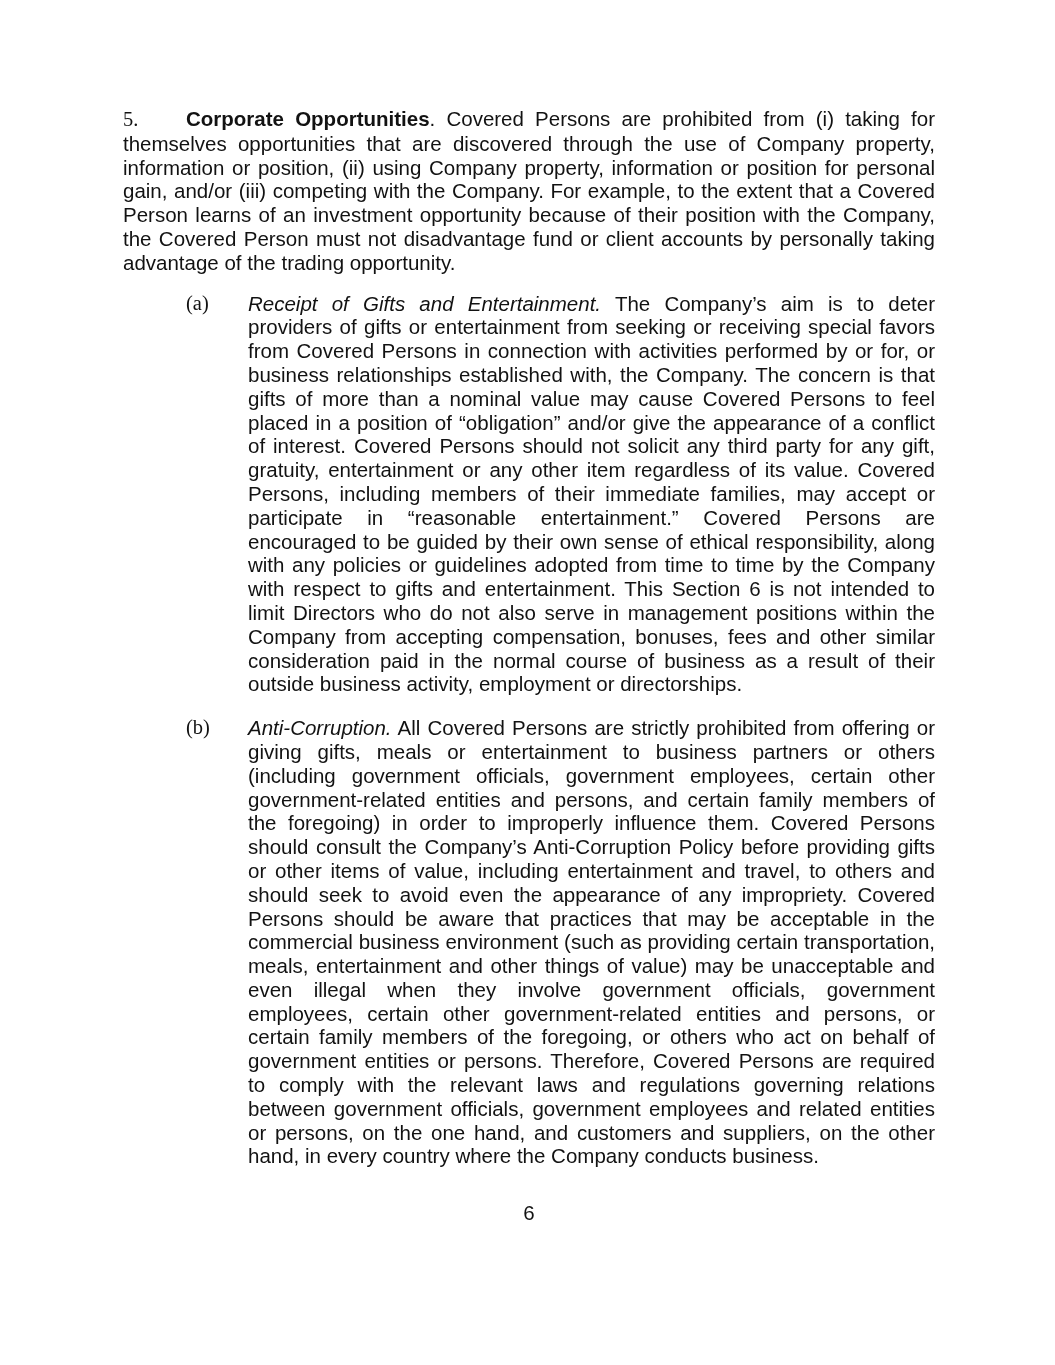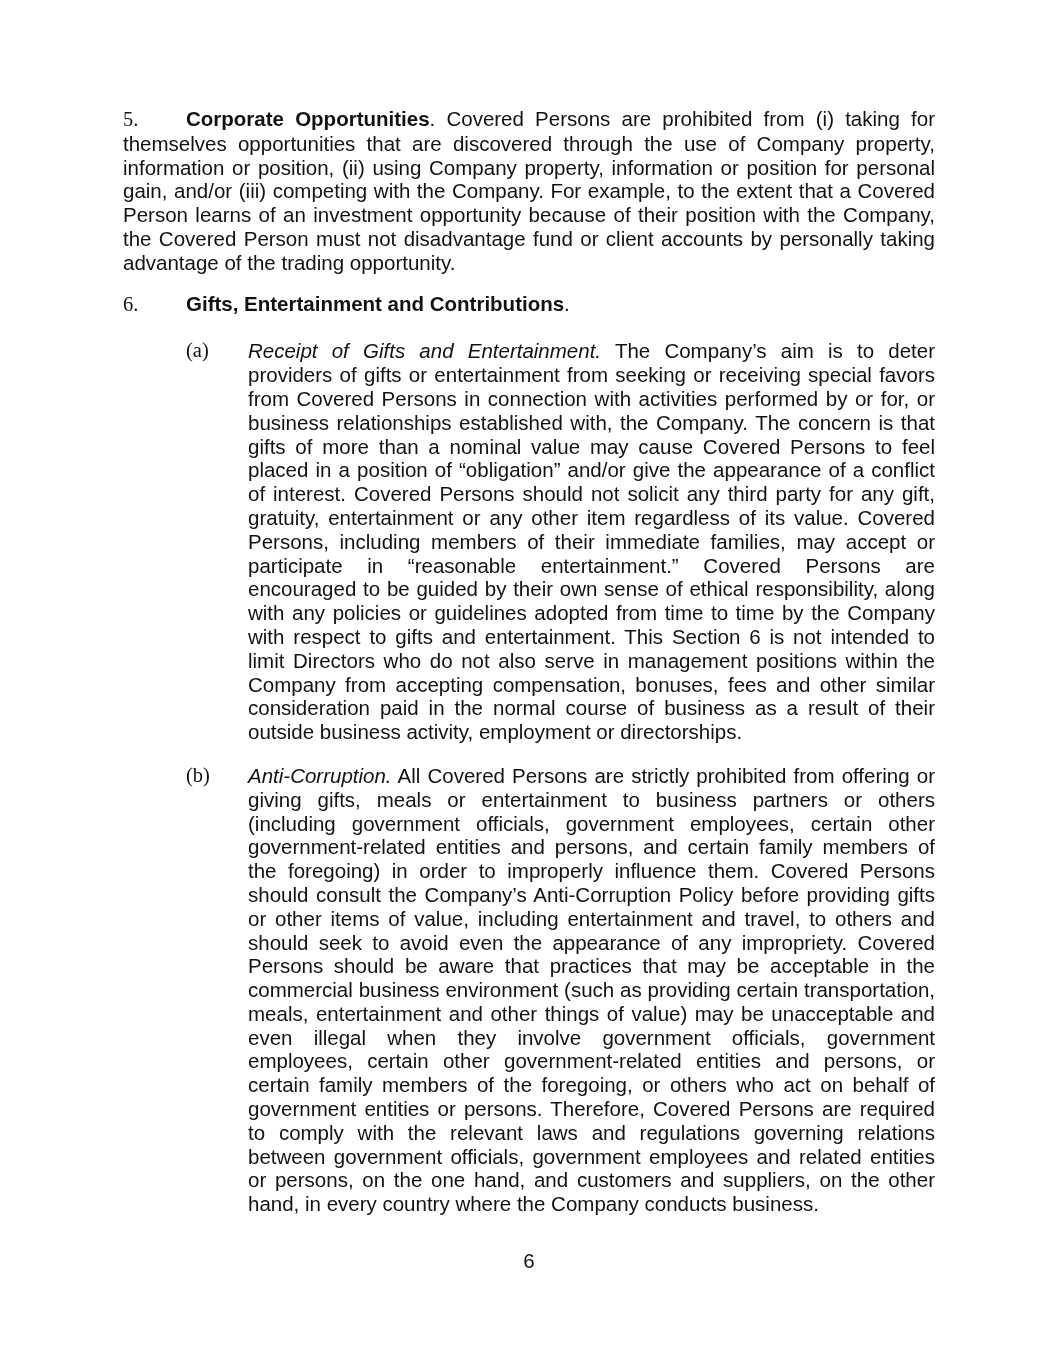--- a/index.html
+++ b/index.html
@@ -61,21 +61,20 @@
   }
 </style>
 </head>
 <body>
 
 <div class="page">
 
   <p class="para"><span class="num">5.</span><span class="bold">Corporate Opportunities</span><span>.</span>
     <span>Covered Persons are prohibited from (i) taking for themselves opportunities that are discovered through the use of Company property, information or position, (ii) using Company property, information or position for personal gain, and/or (iii) competing with the Company. For example, to the extent that a Covered Person learns of an investment opportunity because of their position with the Company, the Covered Person must not disadvantage fund or client accounts by personally taking advantage of the trading opportunity.</span></p>
 
-  <p class="heading-para"><span class="num">6.</span><span class="bold">Gifts, Entertainment and Contributions</span><span>.</span></p>
 
   <div class="subsection">
     <span class="label">(a)</span>
     <i class="lead">Receipt of Gifts and Entertainment.</i>
     <span>The Company’s aim is to deter providers of gifts or entertainment from seeking or receiving special favors from Covered Persons in connection with activities performed by or for, or business relationships established with, the Company. The concern is that gifts of more than a nominal value may cause Covered Persons to feel placed in a position of “obligation” and/or give the appearance of a conflict of interest. Covered Persons should not solicit any third party for any gift, gratuity, entertainment or any other item regardless of its value. Covered Persons, including members of their immediate families, may accept or participate in “reasonable entertainment.” Covered Persons are encouraged to be guided by their own sense of ethical responsibility, along with any policies or guidelines adopted from time to time by the Company with respect to gifts and entertainment. This Section 6 is not intended to limit Directors who do not also serve in management positions within the Company from accepting compensation, bonuses, fees and other similar consideration paid in the normal course of business as a result of their outside business activity, employment or directorships.</span>
   </div>
 
   <div class="subsection">
     <span class="label">(b)</span>
     <i class="lead">Anti-Corruption.</i>

